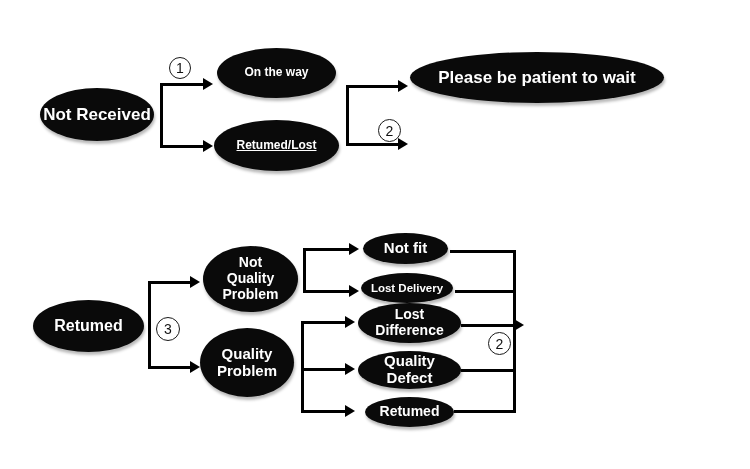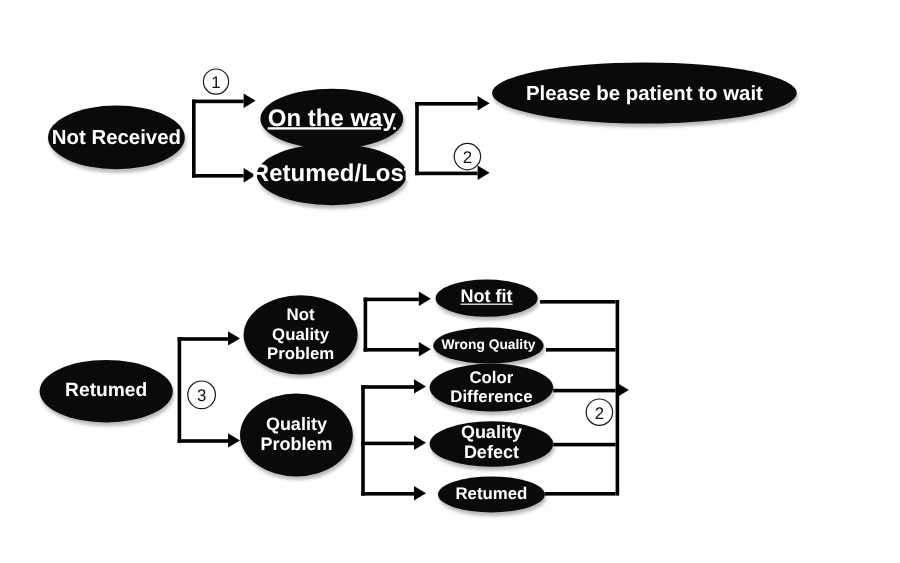--- a/index.html
+++ b/index.html
@@ -63,23 +63,23 @@
   <div class="node" style="left:40px; top:88px; width:114px; height:53px; font-size:17px;">Not Received</div>
 
   <div class="line" style="left:160px; top:83px; width:3px; height:65px;"></div>
   <div class="line" style="left:160px; top:83px; width:43px; height:3px;"></div>
   <div class="line" style="left:160px; top:145px; width:43px; height:3px;"></div>
   <div class="arr" style="left:203px; top:78px;"></div>
   <div class="arr" style="left:203px; top:140px;"></div>
 
   <div class="marker" style="left:169px; top:57px; width:22px; height:22px;">1</div>
 
-  <div class="node" style="left:217px; top:74px; width:119px; height:50px; font-size:20px;text-decoration:underline;">On the way</div>
+  <div class="node" style="left:217px; top:48px; width:119px; height:50px; font-size:12px;">On the way</div>
 
-  <div class="node" style="left:214px; top:120px; width:125px; height:51px; font-size:20px;">Retumed/Lost</div>
+  <div class="node" style="left:214px; top:120px; width:125px; height:51px; font-size:12px;text-decoration:underline;">Retumed/Lost</div>
 
   <div class="line" style="left:346px; top:85px; width:3px; height:61px;"></div>
   <div class="line" style="left:346px; top:85px; width:52px; height:3px;"></div>
   <div class="line" style="left:346px; top:143px; width:52px; height:3px;"></div>
   <div class="arr" style="left:398px; top:80px;"></div>
   <div class="arr" style="left:398px; top:138px;"></div>
 
   <div class="marker" style="left:378px; top:119px; width:23px; height:23px;">2</div>
 
   <div class="node" style="left:410px; top:52px; width:254px; height:51px; font-size:17px;text-align:center;">Please be patient to wait</div>
@@ -109,25 +109,25 @@
   <div class="arr" style="left:349px; top:285px;"></div>
 
   <div class="line" style="left:301px; top:321px; width:3px; height:92px;"></div>
   <div class="line" style="left:301px; top:321px; width:44px; height:3px;"></div>
   <div class="line" style="left:301px; top:368px; width:44px; height:3px;"></div>
   <div class="line" style="left:301px; top:410px; width:44px; height:3px;"></div>
   <div class="arr" style="left:345px; top:316px;"></div>
   <div class="arr" style="left:345px; top:363px;"></div>
   <div class="arr" style="left:345px; top:405px;"></div>
 
-  <div class="node" style="left:363px; top:233px; width:85px; height:31px; font-size:15px;text-decoration:underline;">Not fit</div>
+  <div class="node" style="left:363px; top:233px; width:85px; height:31px; font-size:15px;">Not fit</div>
 
-  <div class="node" style="left:361px; top:273px; width:92px; height:30px; font-size:11.5px;">Wrong Quality</div>
+  <div class="node" style="left:361px; top:273px; width:92px; height:30px; font-size:11.5px;">Lost Delivery</div>
 
-  <div class="node" style="left:358px; top:303px; width:103px; height:40px; font-size:14px;">Color
+  <div class="node" style="left:358px; top:303px; width:103px; height:40px; font-size:14px;">Lost
 Difference</div>
 
   <div class="node" style="left:358px; top:351px; width:103px; height:38px; font-size:15px;">Quality
 Defect</div>
 
   <div class="node" style="left:365px; top:397px; width:89px; height:30px; font-size:14px;">Retumed</div>
 
   <div class="line" style="left:513px; top:250px; width:3px; height:163px;"></div>
   <div class="line" style="left:450px; top:250px; width:63px; height:3px;"></div>
   <div class="line" style="left:455px; top:290px; width:58px; height:3px;"></div>

